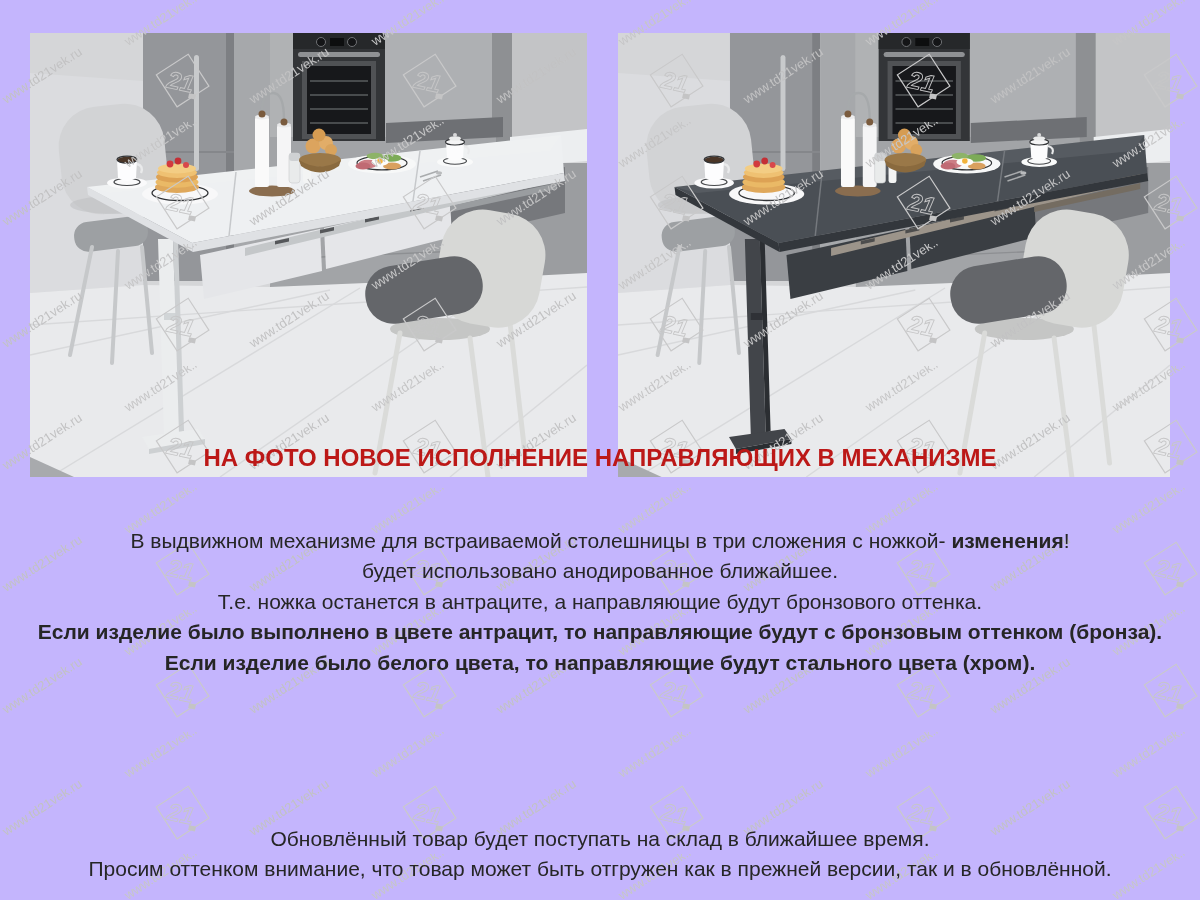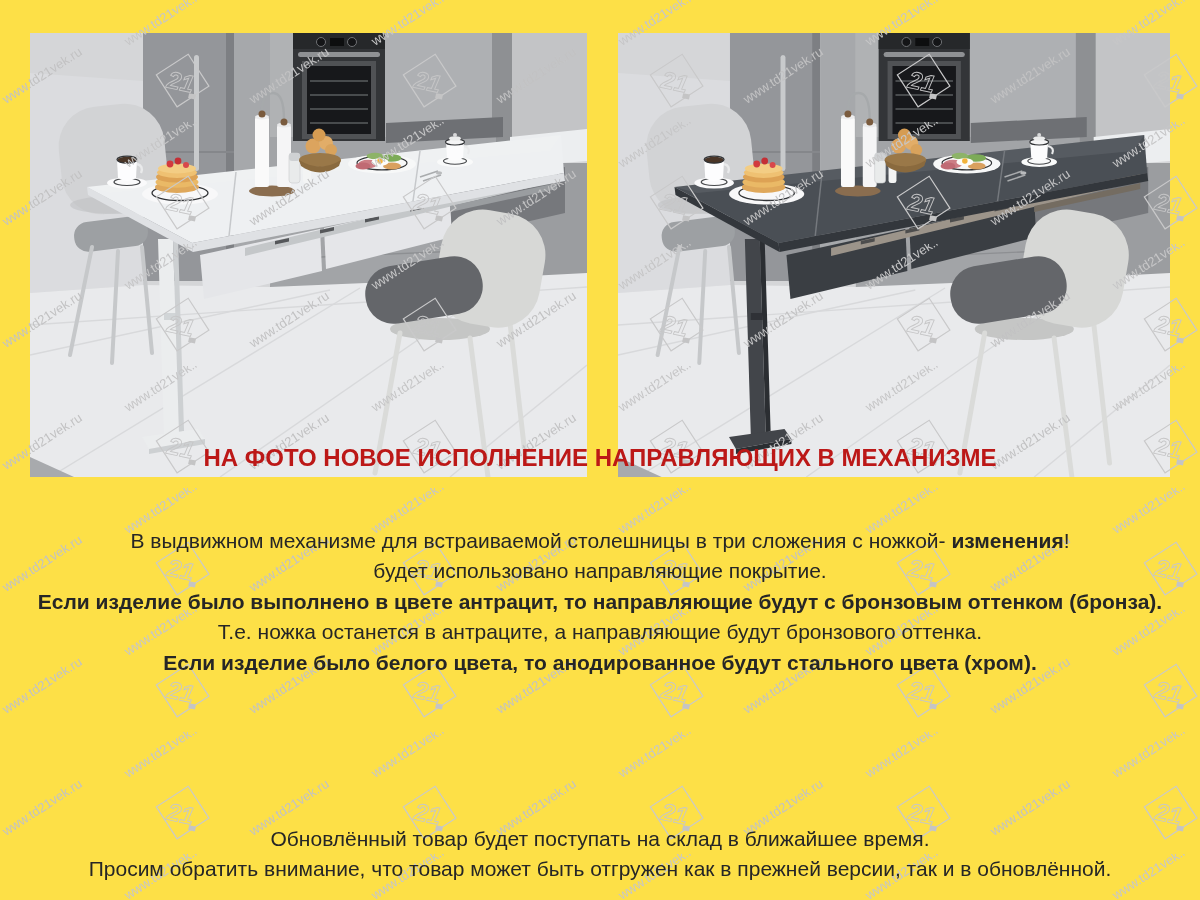--- a/index.html
+++ b/index.html
@@ -1,16 +1,16 @@
 <!DOCTYPE html>
 <html><head>
 <meta charset="utf-8">
 <style>
   html,body{margin:0;padding:0;}
-  .page{position:relative;width:1200px;height:900px;background:#fde047;overflow:hidden;
+  .page{position:relative;width:1200px;height:900px;background:#c4b5fd;overflow:hidden;
         font-family:"Liberation Sans",sans-serif;}
   .photo{position:absolute;top:33px;height:444px;z-index:1;}
   .photo svg{display:block;width:100%;height:100%;}
   .photo-left{left:30px;width:557px;}
   .photo-right{left:618px;width:552px;}
   .wm-layer{position:absolute;top:0;left:0;width:1200px;height:900px;z-index:2;pointer-events:none;}
   .caption{position:absolute;top:444px;left:0;width:100%;text-align:center;z-index:4;
            font-weight:bold;font-size:24px;line-height:28px;letter-spacing:0;}
   .bodyblock{position:absolute;left:0;width:100%;text-align:center;z-index:4;color:#262626;
              font-size:21px;line-height:30.4px;}
@@ -416,24 +416,24 @@
         </g>
       </pattern>
     </defs>
     <rect width="1200" height="900" fill="url(#wmpat)"></rect>
   </svg>
 
   <div class="caption" style="color: rgb(188, 24, 23);">НА ФОТО НОВОЕ ИСПОЛНЕНИЕ НАПРАВЛЯЮЩИХ В МЕХАНИЗМЕ</div>
 
   <div class="bodyblock block1">
     <div class="line"><span>В выдвижном механизме для встраиваемой столешницы в три сложения с ножкой- </span><span class="b">изменения</span><span>!</span></div>
-    <div class="line">будет использовано направляющие покрытие.</div>
+    <div class="line">будет использовано анодированное ближайшее.</div>
+    <div class="line">Т.е. ножка останется в антраците, а направляющие будут бронзового оттенка.</div>
     <div class="line b">Если изделие было выполнено в цвете антрацит, то направляющие будут с бронзовым оттенком (бронза).</div>
-    <div class="line">Т.е. ножка останется в антраците, а направляющие будут бронзового оттенка.</div>
-    <div class="line b">Если изделие было белого цвета, то анодированное будут стального цвета (хром).</div>
+    <div class="line b">Если изделие было белого цвета, то направляющие будут стального цвета (хром).</div>
   </div>
 
   <div class="bodyblock block2">
     <div class="line">Обновлённый товар будет поступать на склад в ближайшее время.</div>
-    <div class="line">Просим обратить внимание, что товар может быть отгружен как в прежней версии, так и в обновлённой.</div>
+    <div class="line">Просим оттенком внимание, что товар может быть отгружен как в прежней версии, так и в обновлённой.</div>
   </div>
 
 </div>
 
 </body></html>

